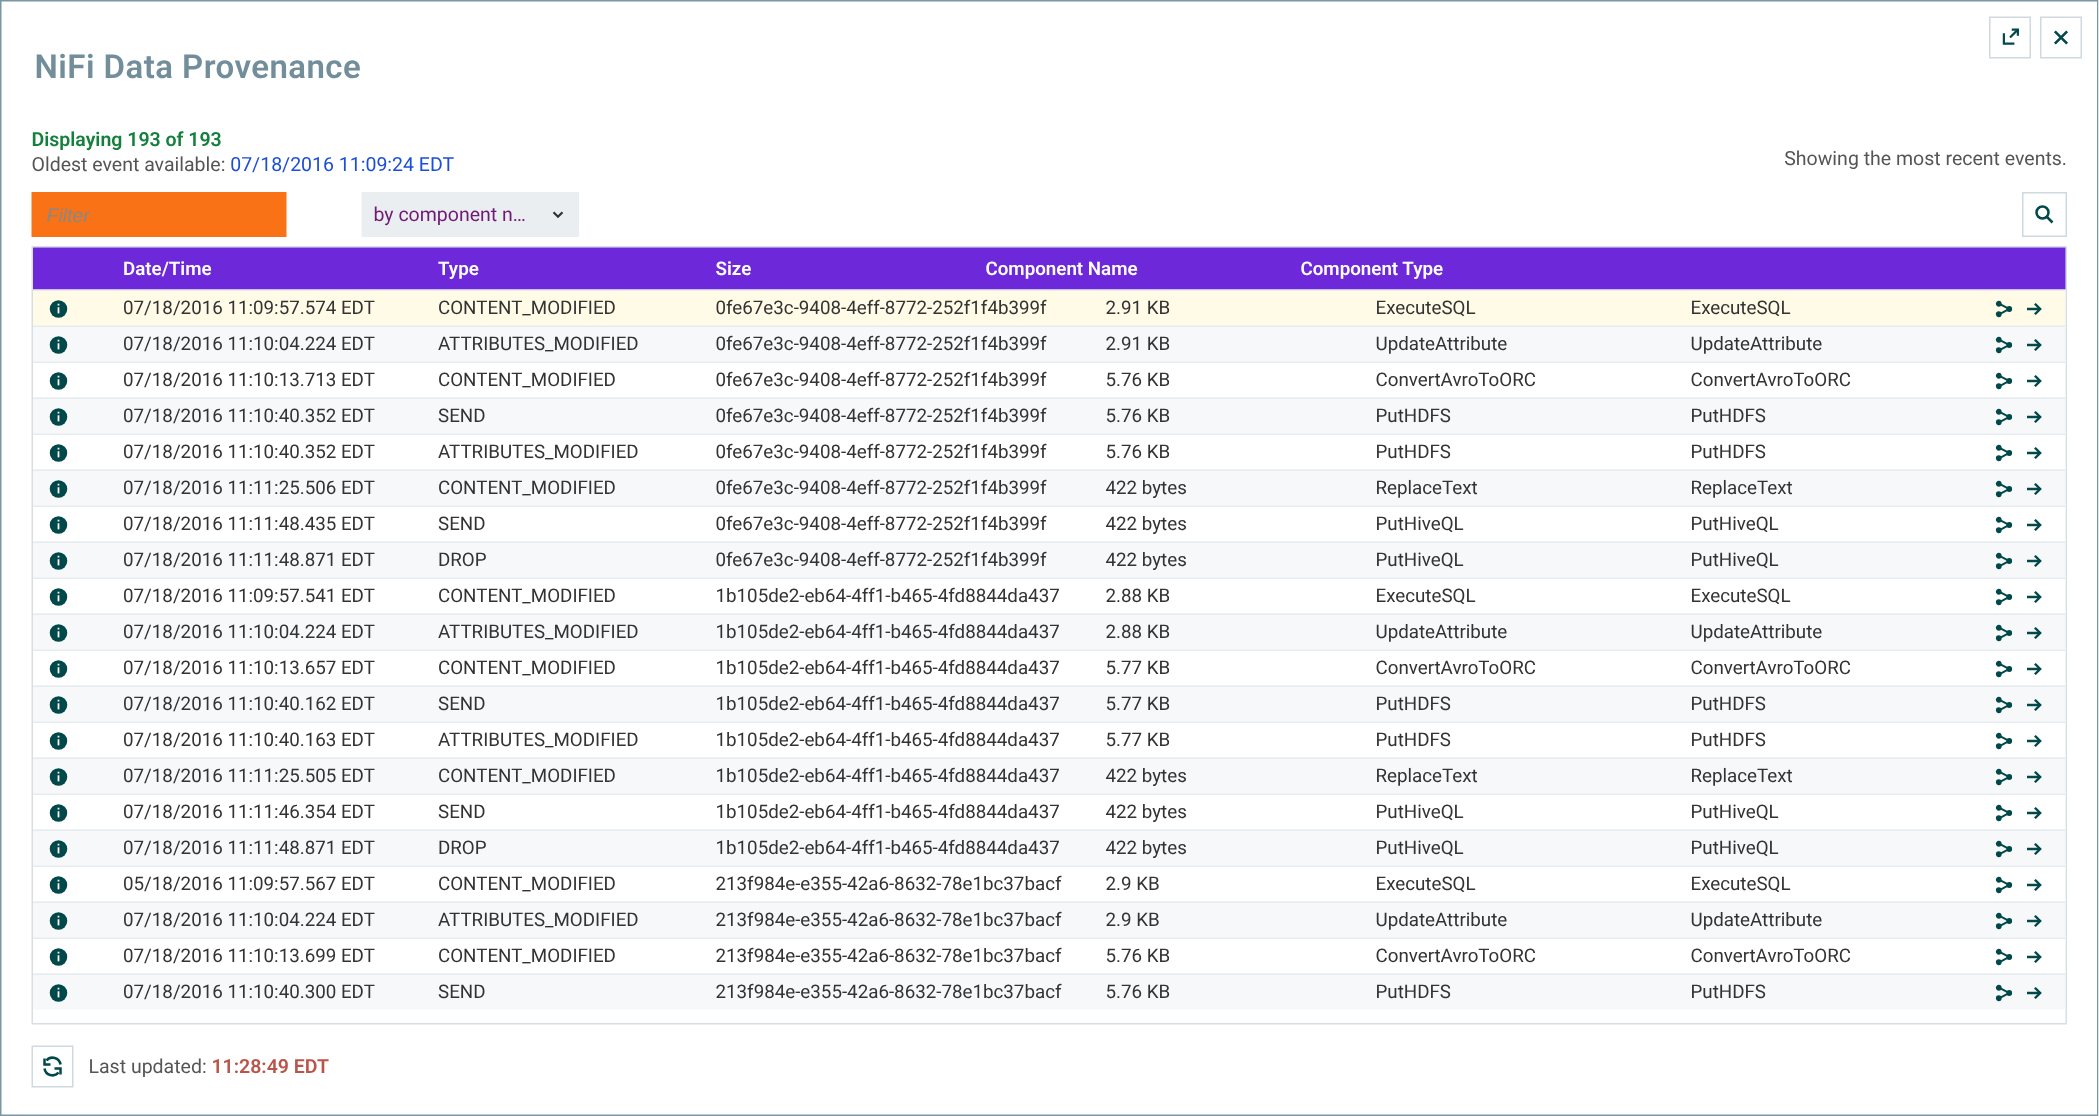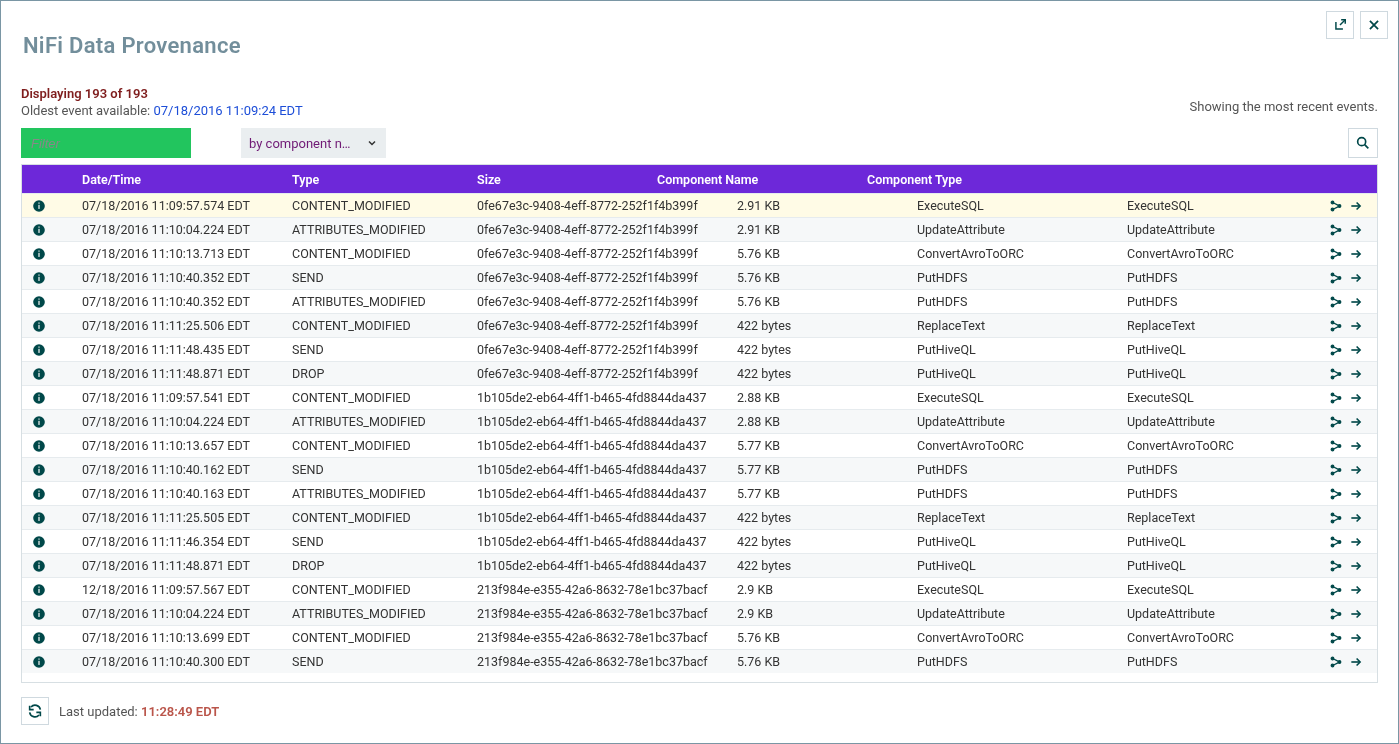--- a/index.html
+++ b/index.html
@@ -17,28 +17,28 @@
   }
   .top-icons { position: absolute; top: 10px; right: 10px; display: flex; gap: 6px; }
   .icon-btn {
     width: 28px; height: 28px; border: 1px solid #cfd9df; background: #fff;
     display: flex; align-items: center; justify-content: center; cursor: pointer;
     color: #004849;
   }
   .title { font-size: 22px; font-weight: 600; color: #728e9b; margin: 12px 0 28px 2px; letter-spacing: .3px; }
   .subhead-row { display: flex; justify-content: space-between; align-items: flex-end; margin-bottom: 4px; }
   .counts { font-size: 13px; }
-  .counts .line1 { color: #7f1d1d; font-weight: 600; margin-bottom: 2px; }
+  .counts .line1 { color: #15803d; font-weight: 600; margin-bottom: 2px; }
   .counts .line2 { color: #555; }
   .counts .line2 .ts { color: #1d4ed8; }
   .recent-label { font-size: 13px; color: #555; margin-bottom: 4px; }
   .filter-row { display: flex; gap: 6px; align-items: center; margin-top: 6px; margin-bottom: 6px; justify-content: space-between; }
   .filter-left { display: flex; gap: 6px; }
   .filter-input {
-    width: 170px; height: 30px; border: none; background: #22c55e; padding: 0 10px;
+    width: 170px; height: 30px; border: none; background: #f97316; padding: 0 10px;
     font-size: 13px; color: #333; font-style: italic;
   }
   .filter-input::placeholder { color: #888; font-style: italic; }
   .filter-select {
     width: 145px; height: 30px; border: none; background: #eaeef0; padding: 0 8px;
     font-size: 13px; color: #701a75; display: flex; align-items: center; justify-content: space-between;
     cursor: pointer; white-space: nowrap; overflow: hidden; margin-left: 44px;
   }
   .filter-select span:first-child { overflow: hidden; text-overflow: ellipsis; }
   .chev { flex: 0 0 auto; margin-left: 6px; }
@@ -646,21 +646,21 @@
           </div>
         </div>
         <div class="tr">
           <div class="td col-info info-icon">
             <svg width="14" height="14" viewBox="0 0 24 24" fill="currentColor">
               <circle cx="12" cy="12" r="10"></circle>
               <rect x="11" y="10" width="2" height="7" fill="#fff"></rect>
               <rect x="11" y="6" width="2" height="2" fill="#fff"></rect>
             </svg>
           </div>
-          <div class="td col-date">12/18/2016 11:09:57.567 EDT</div>
+          <div class="td col-date">05/18/2016 11:09:57.567 EDT</div>
           <div class="td col-type">CONTENT_MODIFIED</div>
           <div class="td col-uuid">213f984e-e355-42a6-8632-78e1bc37bacf</div>
           <div class="td col-size">2.9 KB</div>
           <div class="td col-cname">ExecuteSQL</div>
           <div class="td col-ctype">ExecuteSQL</div>
           <div class="td col-actions">
             <span class="action-icon">
               <svg width="14" height="14" viewBox="0 0 24 24" fill="none" stroke="currentColor" stroke-width="2.2">
                 <circle cx="6" cy="6" r="2.2" fill="currentColor"></circle>
                 <circle cx="6" cy="18" r="2.2" fill="currentColor"></circle>

